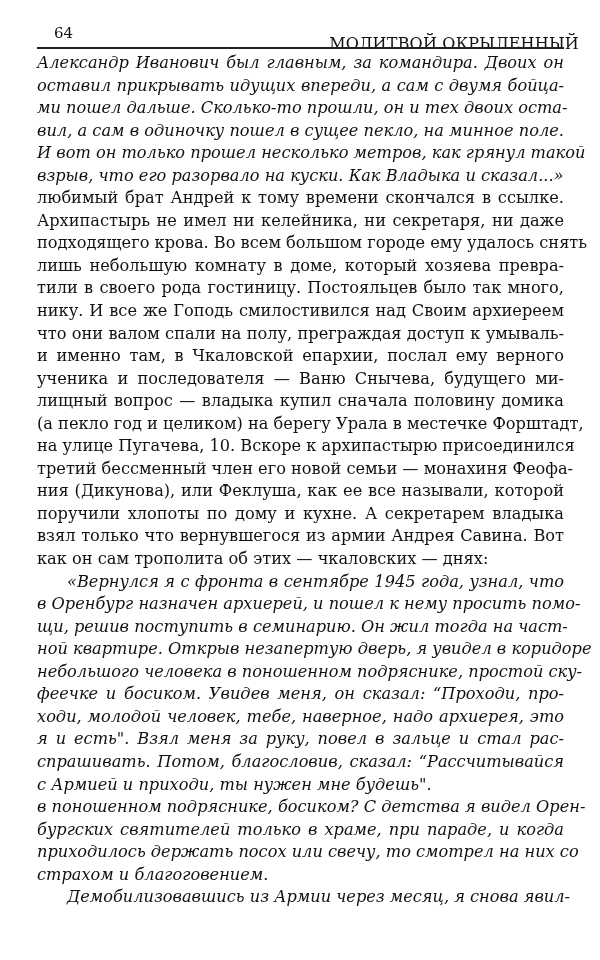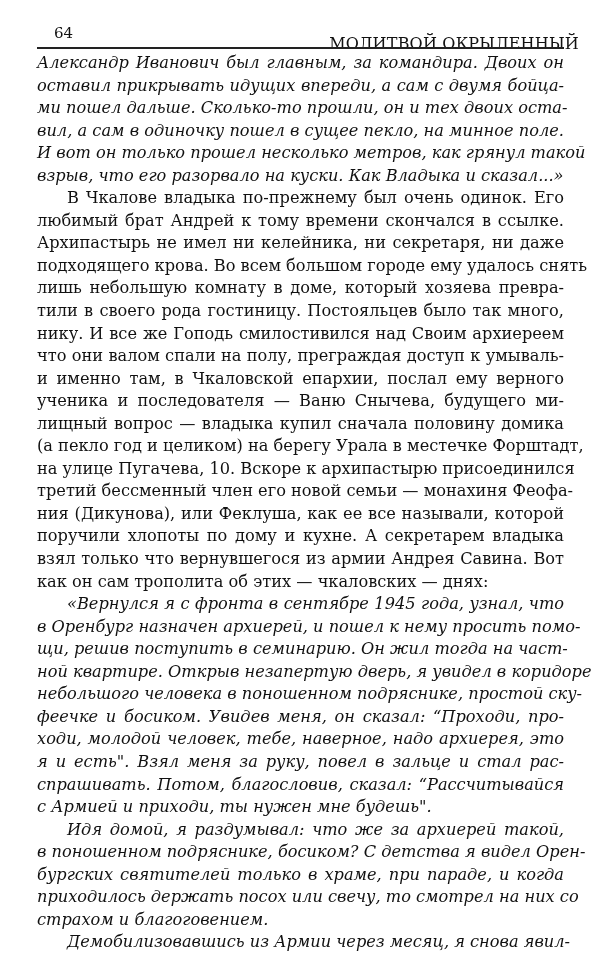--- a/index.html
+++ b/index.html
@@ -27,21 +27,20 @@
     <span class="running-title">МОЛИТВОЙ ОКРЫЛЕННЫЙ</span>
   </div>
   <div class="rule"></div>
   <div class="body-text" id="body-text">
       <span class="line it"><span>Александр Иванович был главным, за командира. Двоих он</span></span>
       <span class="line it"><span>оставил прикрывать идущих впереди, а сам с двумя бойца-</span></span>
       <span class="line it"><span>ми пошел дальше. Сколько-то прошли, он и тех двоих оста-</span></span>
       <span class="line it"><span>вил, а сам в одиночку пошел в сущее пекло, на минное поле.</span></span>
       <span class="line it"><span>И вот он только прошел несколько метров, как грянул такой</span></span>
       <span class="line it"><span>взрыв, что его разорвало на куски. Как Владыка и сказал...»</span><sup>23</sup></span>
-      <span class="line indent"><span>В Чкалове владыка по-прежнему был очень одинок. Его</span></span>
       <span class="line"><span>любимый брат Андрей к тому времени скончался в ссылке.</span></span>
       <span class="line"><span>Архипастырь не имел ни келейника, ни секретаря, ни даже</span></span>
       <span class="line"><span>подходящего крова. Во всем большом городе ему удалось снять</span></span>
       <span class="line"><span>лишь небольшую комнату в доме, который хозяева превра-</span></span>
       <span class="line"><span>тили в своего рода гостиницу. Постояльцев было так много,</span></span>
       <span class="line"><span>нику. И все же Гоподь смилостивился над Своим архиереем</span></span>
       <span class="line"><span>что они валом спали на полу, преграждая доступ к умываль-</span></span>
       <span class="line"><span>и именно там, в Чкаловской епархии, послал ему верного</span></span>
       <span class="line"><span>ученика и последователя — Ваню Снычева, будущего ми-</span></span>
       <span class="line"><span>лищный вопрос — владыка купил сначала половину домика</span></span>
@@ -55,20 +54,19 @@
       <span class="line it indent"><span>«Вернулся я с фронта в сентябре 1945 года, узнал, что</span></span>
       <span class="line it"><span>в Оренбург назначен архиерей, и пошел к нему просить помо-</span></span>
       <span class="line it"><span>щи, решив поступить в семинарию. Он жил тогда на част-</span></span>
       <span class="line it"><span>ной квартире. Открыв незапертую дверь, я увидел в коридоре</span></span>
       <span class="line it"><span>небольшого человека в поношенном подряснике, простой ску-</span></span>
       <span class="line it"><span>феечке и босиком. Увидев меня, он сказал: “Проходи, про-</span></span>
       <span class="line it"><span>ходи, молодой человек, тебе, наверное, надо архиерея, это</span></span>
       <span class="line it"><span>я и есть". Взял меня за руку, повел в зальце и стал рас-</span></span>
       <span class="line it"><span>спрашивать. Потом, благословив, сказал: “Рассчитывайся</span></span>
       <span class="line it last"><span>с Армией и приходи, ты нужен мне будешь".</span></span>
-      <span class="line it indent"><span>Идя домой, я раздумывал: что же за архиерей такой,</span></span>
       <span class="line it"><span>в поношенном подряснике, босиком? С детства я видел Орен-</span></span>
       <span class="line it"><span>бургских святителей только в храме, при параде, и когда</span></span>
       <span class="line it"><span>приходилось держать посох или свечу, то смотрел на них со</span></span>
       <span class="line it last"><span>страхом и благоговением.</span></span>
       <span class="line it indent"><span>Демобилизовавшись из Армии через месяц, я снова явил-</span></span>
     </div>
 </div>
 
 </body></html>

